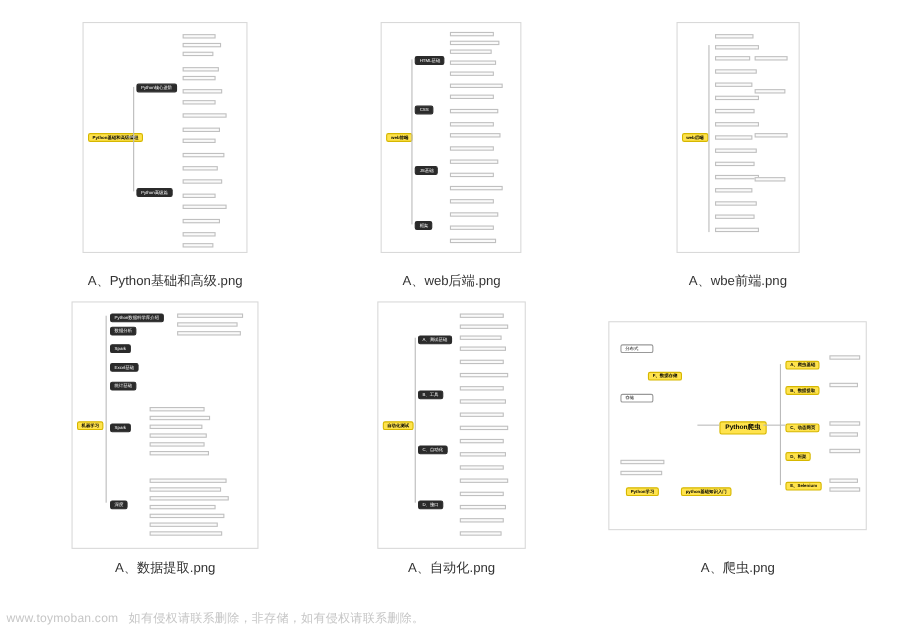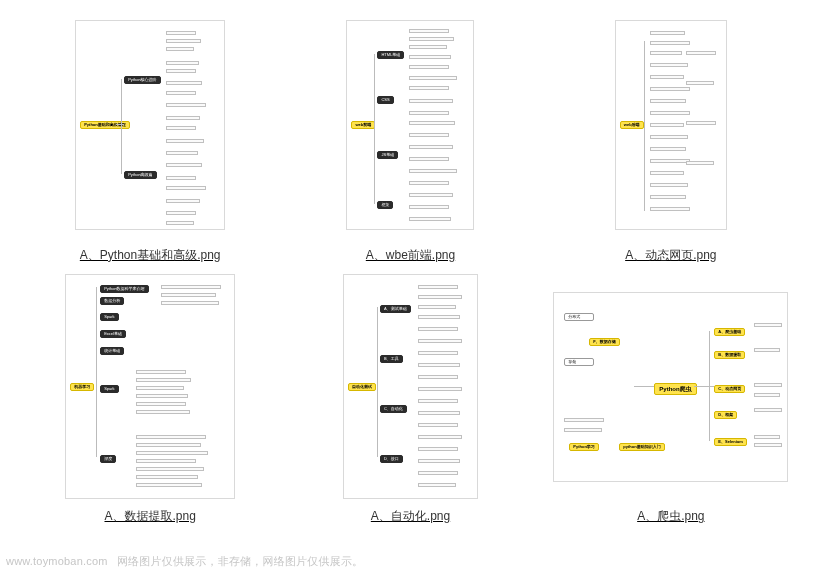--- a/index.html
+++ b/index.html
@@ -16,21 +16,20 @@
     grid-template-columns: repeat(3, 1fr);
     grid-template-rows: repeat(2, 1fr);
     gap: 8px 20px;
     padding: 10px 30px 30px 30px;
     height: 555px;
   }
   .cell {
     display: flex;
     flex-direction: column;
     align-items: center;
-    text-decoration: underline;
   }
   .thumb {
     flex: 1;
     width: 100%;
     display: flex;
     align-items: center;
     justify-content: center;
   }
   .thumb-inner {
     border: 1px solid #d9d9d9;
@@ -143,21 +142,21 @@
         <div class="fuzz" style="left:62px;top:112px;width:40px;height:4px;"></div>
         <div class="fuzz" style="left:62px;top:124px;width:44px;height:4px;"></div>
         <div class="fuzz" style="left:62px;top:136px;width:40px;height:4px;"></div>
         <div class="fuzz" style="left:62px;top:148px;width:48px;height:4px;"></div>
         <div class="fuzz" style="left:62px;top:160px;width:40px;height:4px;"></div>
         <div class="fuzz" style="left:62px;top:172px;width:44px;height:4px;"></div>
         <div class="fuzz" style="left:62px;top:184px;width:40px;height:4px;"></div>
         <div class="fuzz" style="left:62px;top:196px;width:42px;height:4px;"></div>
       </div>
     </div>
-    <div class="caption">A、wbe前端.png</div>
+    <div class="caption">A、web后端.png</div>
   </div>
 
   <div class="cell">
     <div class="thumb">
       <div class="thumb-inner" style="width:112px;height:210px;">
         <div class="node hl" style="left:4px;top:100px;">web后端</div>
         <div class="vline" style="left:28px;top:20px;height:170px;"></div>
         <div class="fuzz" style="left:34px;top:10px;width:35px;height:4px;"></div>
         <div class="fuzz" style="left:34px;top:20px;width:40px;height:4px;"></div>
         <div class="fuzz" style="left:34px;top:30px;width:32px;height:4px;"></div>
@@ -173,21 +172,21 @@
         <div class="fuzz" style="left:34px;top:150px;width:34px;height:4px;"></div>
         <div class="fuzz" style="left:34px;top:162px;width:38px;height:4px;"></div>
         <div class="fuzz" style="left:34px;top:174px;width:36px;height:4px;"></div>
         <div class="fuzz" style="left:34px;top:186px;width:40px;height:4px;"></div>
         <div class="fuzz" style="left:70px;top:30px;width:30px;height:4px;"></div>
         <div class="fuzz" style="left:70px;top:60px;width:28px;height:4px;"></div>
         <div class="fuzz" style="left:70px;top:100px;width:30px;height:4px;"></div>
         <div class="fuzz" style="left:70px;top:140px;width:28px;height:4px;"></div>
       </div>
     </div>
-    <div class="caption">A、动态网页.png</div>
+    <div class="caption">A、wbe前端.png</div>
   </div>
 
   <div class="cell">
     <div class="thumb">
       <div class="thumb-inner" style="width:170px;height:225px;">
         <div class="node hl" style="left:4px;top:108px;">机器学习</div>
         <div class="node dk" style="left:34px;top:10px;">Python数据科学库介绍</div>
         <div class="node dk" style="left:34px;top:22px;">数据分析</div>
         <div class="node dk" style="left:34px;top:38px;">Spark</div>
         <div class="node dk" style="left:34px;top:55px;">Excel基础</div>
@@ -279,14 +278,14 @@
         <div class="fuzz" style="left:10px;top:135px;width:38px;height:4px;"></div>
       </div>
     </div>
     <div class="caption">A、爬虫.png</div>
   </div>
 
 </div>
 
 <div class="footer">
   <span class="domain">www.toymoban.com</span>
-  <span>网络图片仅供展示，非存储，网络图片仅供展示。</span>
+  <span>如有侵权请联系删除，非存储，如有侵权请联系删除。</span>
 </div>
 
 </body></html>

